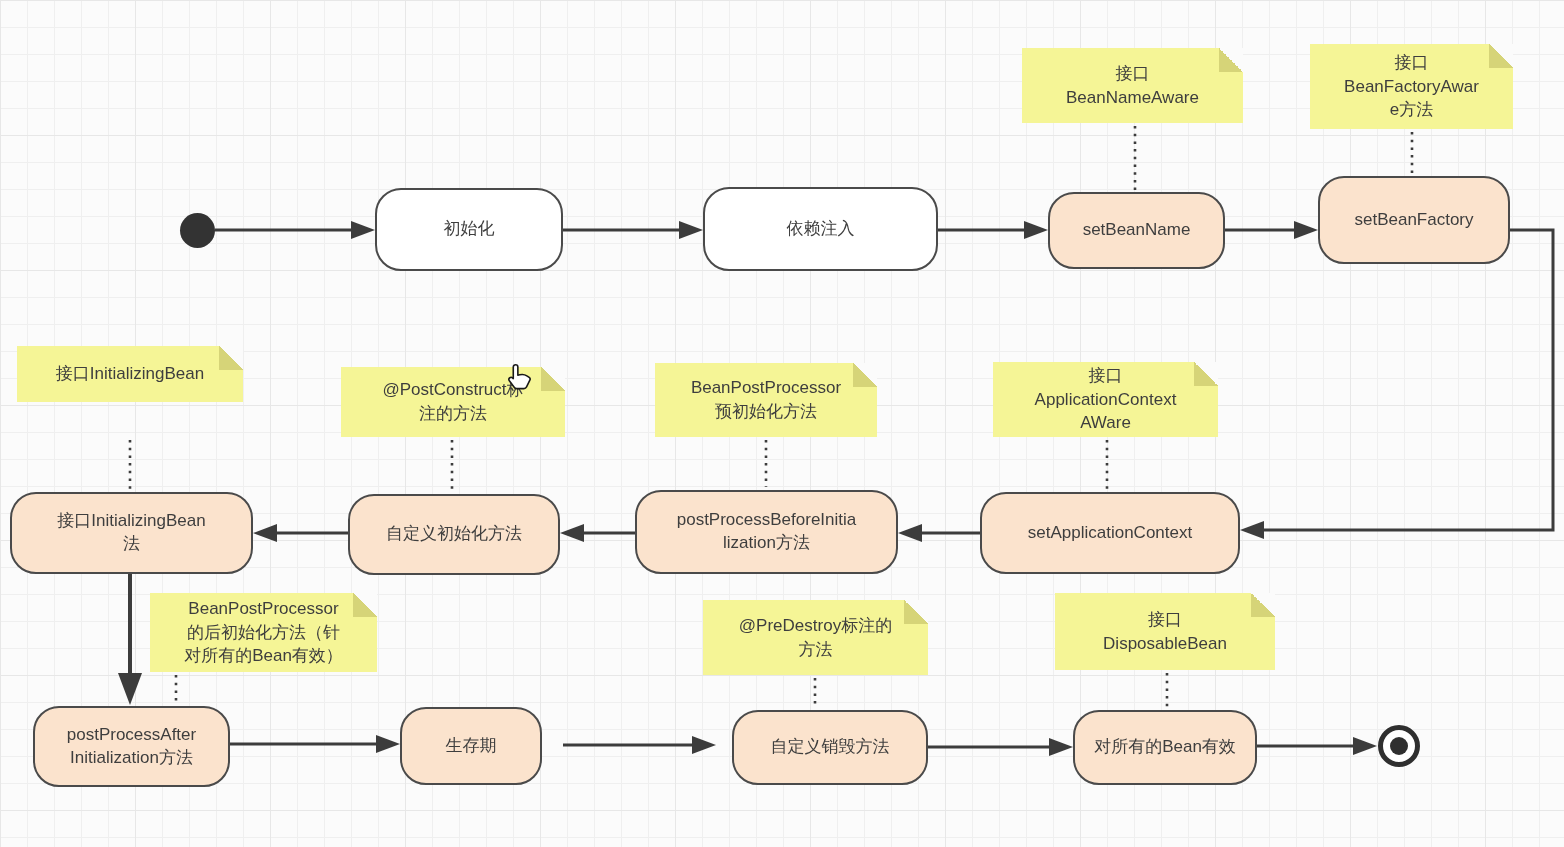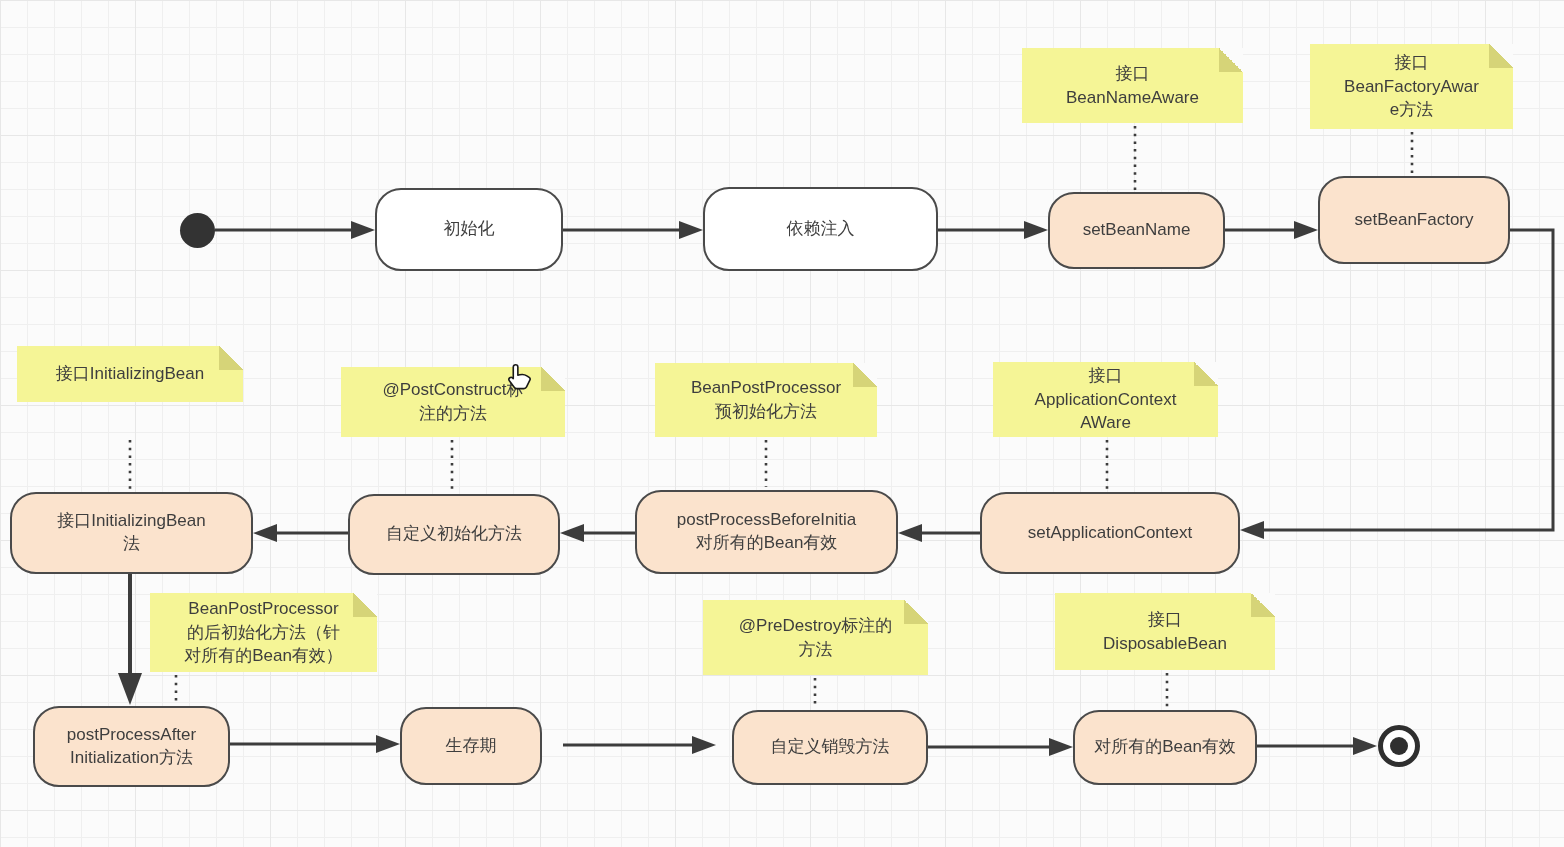--- a/index.html
+++ b/index.html
@@ -110,21 +110,21 @@
 
   <div class="node" style="left:10px;top:492px;width:243px;height:82px">
     <span>接口InitializingBean
 法</span>
   </div>
   <div class="node" style="left:348px;top:494px;width:212px;height:81px">
     <span>自定义初始化方法</span>
   </div>
   <div class="node" style="left:635px;top:490px;width:263px;height:84px">
     <span>postProcessBeforeInitia
-对所有的Bean有效</span>
+lization方法</span>
   </div>
   <div class="node" style="left:980px;top:492px;width:260px;height:82px">
     <span>setApplicationContext</span>
   </div>
 
   <div class="node" style="left:33px;top:706px;width:197px;height:81px">
     <span>postProcessAfter
 Initialization方法</span>
   </div>
   <div class="node" style="left:400px;top:707px;width:142px;height:78px">

